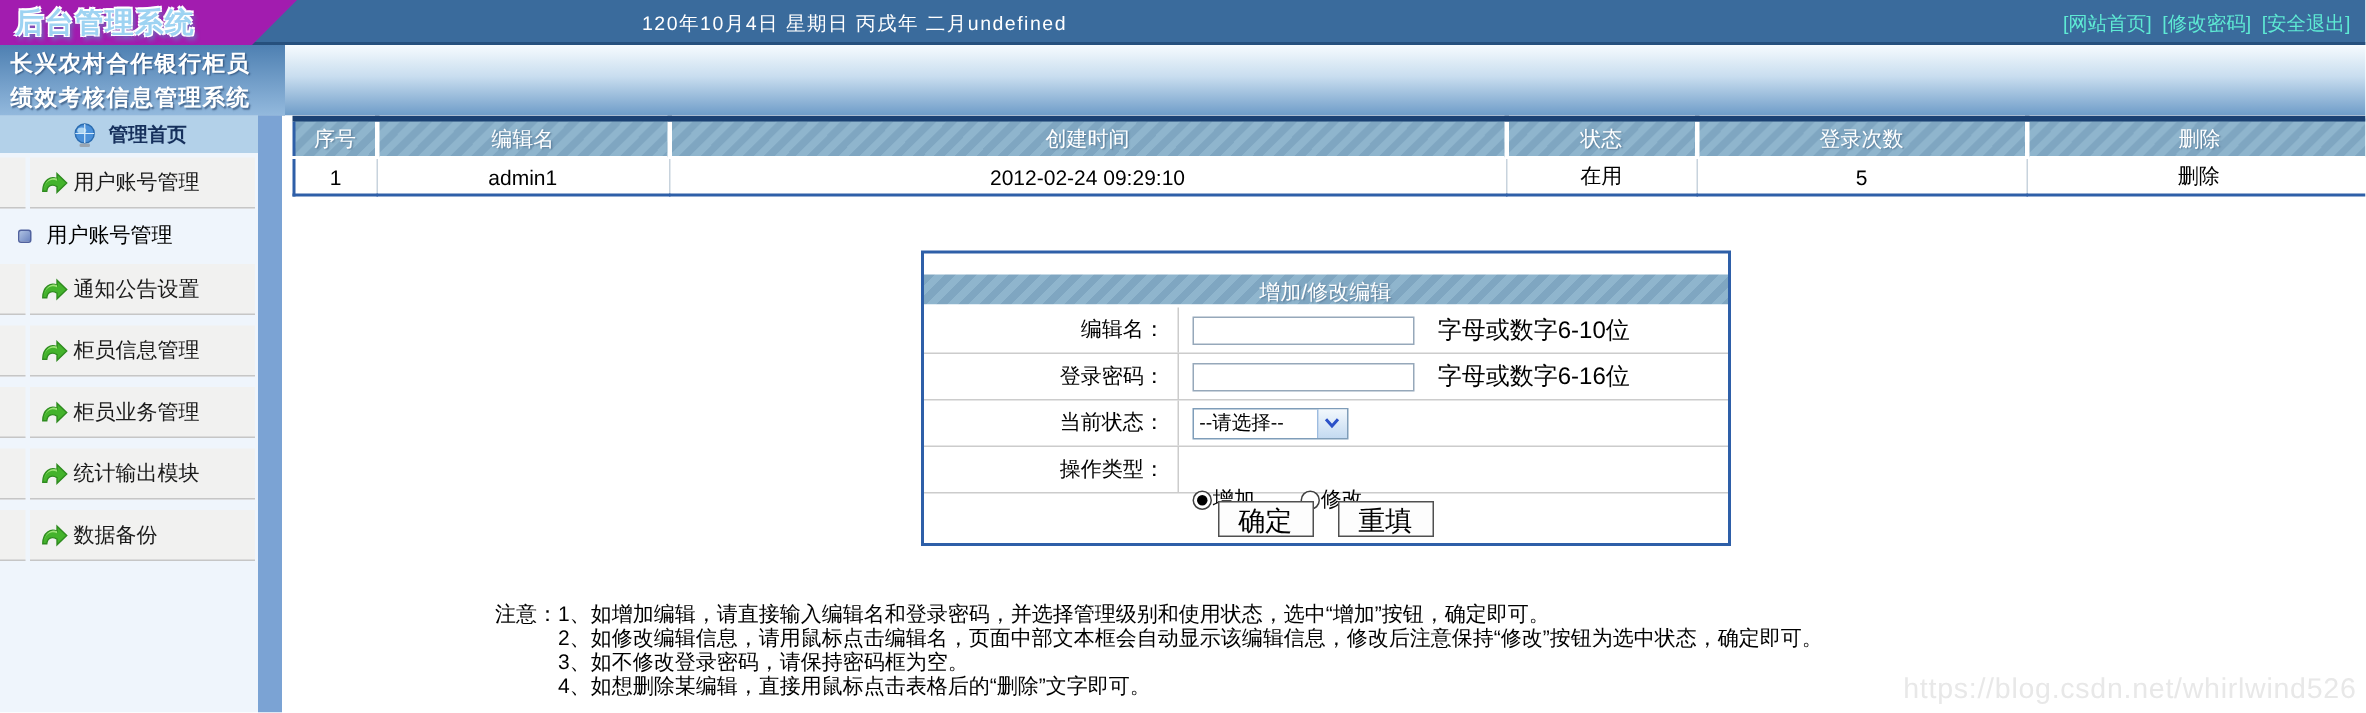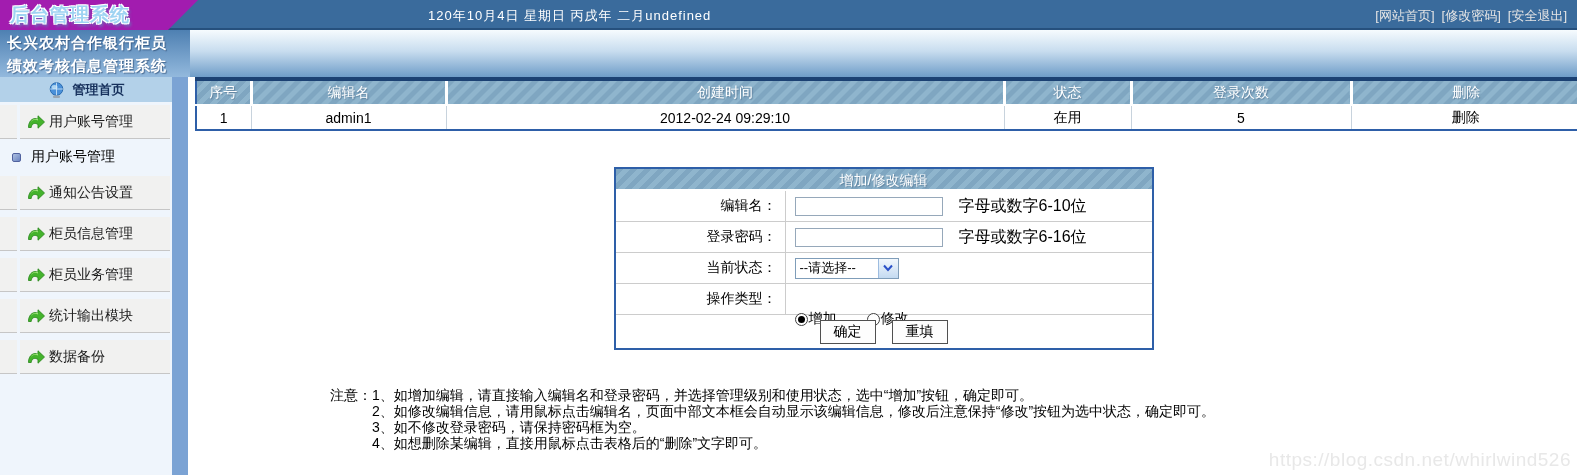--- a/index.html
+++ b/index.html
@@ -14,21 +14,21 @@
   }
   
   .topbar{position:absolute;left:0;top:0;width:1577px;height:30px;
     background:var(--c-topbar);border-bottom:2px solid #26507D;}
   .logo-swoosh{position:absolute;left:0;top:0;width:198px;height:30px;background:#a21caf;
     clip-path:polygon(0 0,100% 0,calc(100% - 30px) 100%,0 100%);}
   .logo-text{padding:2px 0 0 10px;font-size:19px;font-weight:bold;color:#9ED3F2;letter-spacing:1px;
     text-shadow:1px 1px 0 #fff,-1px -1px 0 #fff,1px -1px 0 #fff,-1px 1px 0 #fff,2px 3px 3px rgba(90,140,190,.85);}
   .top-date{position:absolute;left:428px;top:7px;color:#fff;font-size:13px;letter-spacing:1px;}
   .top-links{position:absolute;right:10px;top:7px;display:flex;gap:7px;}
-  .top-link{color:#e5e5e5;font-size:13px;cursor:pointer;white-space:nowrap;}
+  .top-link{color:#5eead4;font-size:13px;cursor:pointer;white-space:nowrap;}
   
   .band{position:absolute;left:0;top:30px;width:1577px;height:47px;
     background:linear-gradient(#F6FBFE 0%,#C8DDEF 45%,#6E9CC8 100%);}
   .side-head{position:absolute;left:0;top:30px;width:190px;height:47px;
     background:linear-gradient(#4E80B2,#93B9DD);color:#fff;font-weight:bold;font-size:15px;
     line-height:23px;padding:1px 0 0 7px;letter-spacing:1px;
     text-shadow:1px 1px 1px rgba(30,60,100,.6);}
   .home-row{position:absolute;left:0;top:77px;width:172px;height:25px;background:#B3D1E9;
     display:flex;align-items:center;justify-content:center;gap:6px;
     font-size:13px;font-weight:bold;color:#16305C;cursor:pointer;}
@@ -41,21 +41,21 @@
     display:flex;align-items:center;gap:3px;padding-left:7px;font-size:14px;color:#1b1b1b;}
   .arrow-ic{display:inline-flex;width:19px;height:16px;}
   .sub-row{display:flex;align-items:center;gap:10px;height:22px;margin:0 0 8px 0;
     padding-left:12px;font-size:14px;color:#000;cursor:pointer;}
   .bullet{width:9px;height:9px;border-radius:2px;border:1px solid #51629E;
     background:linear-gradient(135deg,#AEC1E2,#6B84C0);}
   
   .main{position:absolute;left:190px;top:77px;width:1387px;height:398px;background:#fff;overflow:hidden;}
   table.data{border-collapse:collapse;table-layout:fixed;width:1385px;margin-left:5px;
     border:2px solid var(--c-table-border);border-top:4px solid var(--c-table-border-dark);}
-  .striped{background:repeating-linear-gradient(135deg,var(--c-stripe-a) 0 5px,var(--c-stripe-b) 5px 10px);}
+  .striped{background:repeating-linear-gradient(135deg,var(--c-stripe-a) 0 5px,var(--c-stripe-b) 5px 10px);margin-top:14px;}
   table.data th{height:26px;color:#fff;font-weight:normal;font-size:14px;
     background:repeating-linear-gradient(135deg,var(--c-stripe-a) 0 5px,var(--c-stripe-b) 5px 10px);
     border-bottom:2px solid #fff;text-shadow:1px 1px 1px rgba(60,90,120,.5);}
   table.data th + th{border-left:3px solid #fff;}
   table.data td{height:25px;text-align:center;font-size:14px;color:#000;background:#fff;}
   table.data td + td{border-left:1px solid #C8D3DD;}
   td[data-interactable="true"]{cursor:pointer;}
   
   .form-box{width:540px;margin:36px auto 0;border:2px solid var(--c-table-border);background:#fff;}
   .form-title{height:22px;line-height:22px;text-align:center;color:#fff;font-size:14px;
@@ -68,21 +68,21 @@
   .select{width:104px;height:21px;border:1px solid #7F9DB9;background:#fff;display:flex;
     align-items:center;font-size:13px;cursor:pointer;}
   .select .val{flex:1;padding-left:4px;white-space:nowrap;}
   .select .btn{width:20px;align-self:stretch;border-left:1px solid #9DBCE0;
     background:linear-gradient(#F2F8FD,#C4DAF1);display:flex;align-items:center;justify-content:center;}
   .radio-group{display:inline-flex;align-items:center;gap:1px;margin-right:14px;font-size:14px;cursor:pointer;margin-top:40px;}
   .radio{width:13px;height:13px;border:1px solid #404040;border-radius:50%;background:#fff;
     display:inline-flex;align-items:center;justify-content:center;}
   .radio.checked::after{content:"";width:7px;height:7px;border-radius:50%;background:#000;}
   .buttons-row{display:flex;justify-content:center;align-items:center;gap:16px;height:33px;}
-  .buttons-row button{height:24px;padding:0 13px;font-size:14px;background:#FDFDFD;
+  .buttons-row button{height:24px;padding:0 13px;font-size:18px;background:#FDFDFD;
     border:1px solid #505050;font-family:inherit;cursor:pointer;}
   
   .notes{margin:37px 0 0 140px;font-size:14px;line-height:16px;color:#000;display:flex;}
   .notes-prefix{white-space:nowrap;}
   .watermark{position:absolute;right:6px;bottom:4px;font-size:19px;color:#E8E8E8;letter-spacing:.5px;}
 </style>
 </head>
 <body>
 
 <div class="topbar" data-interactable="false">

